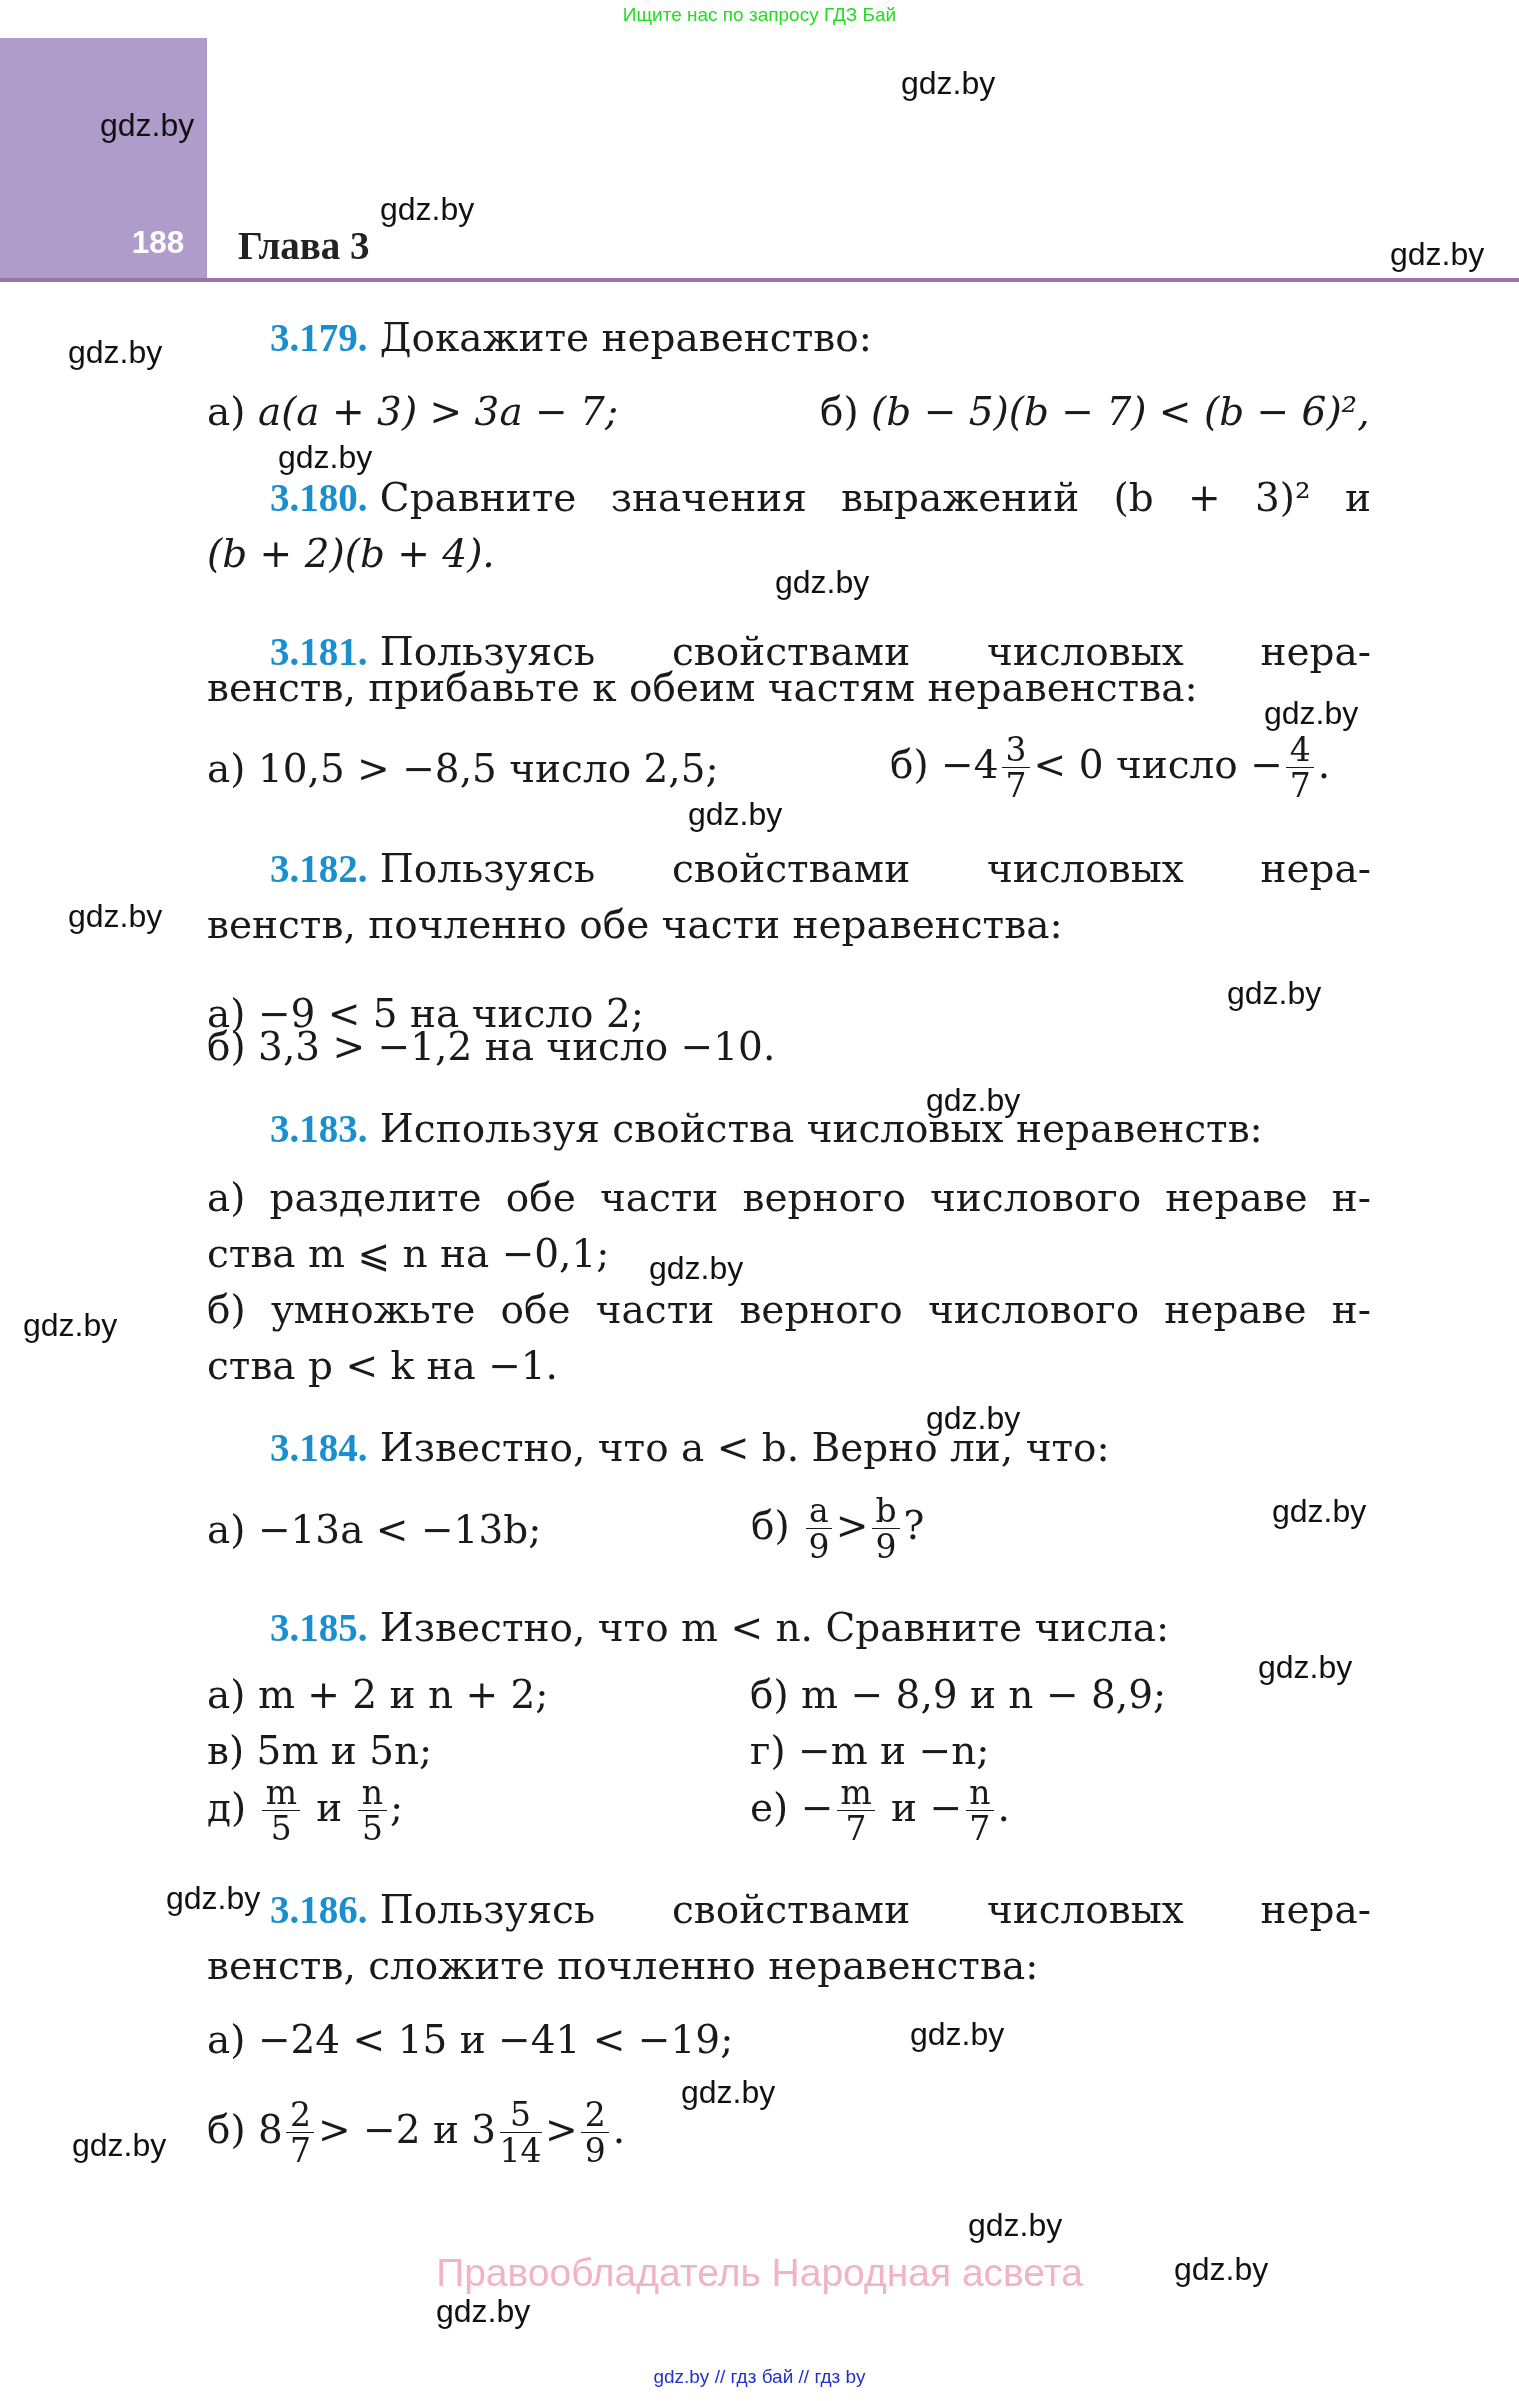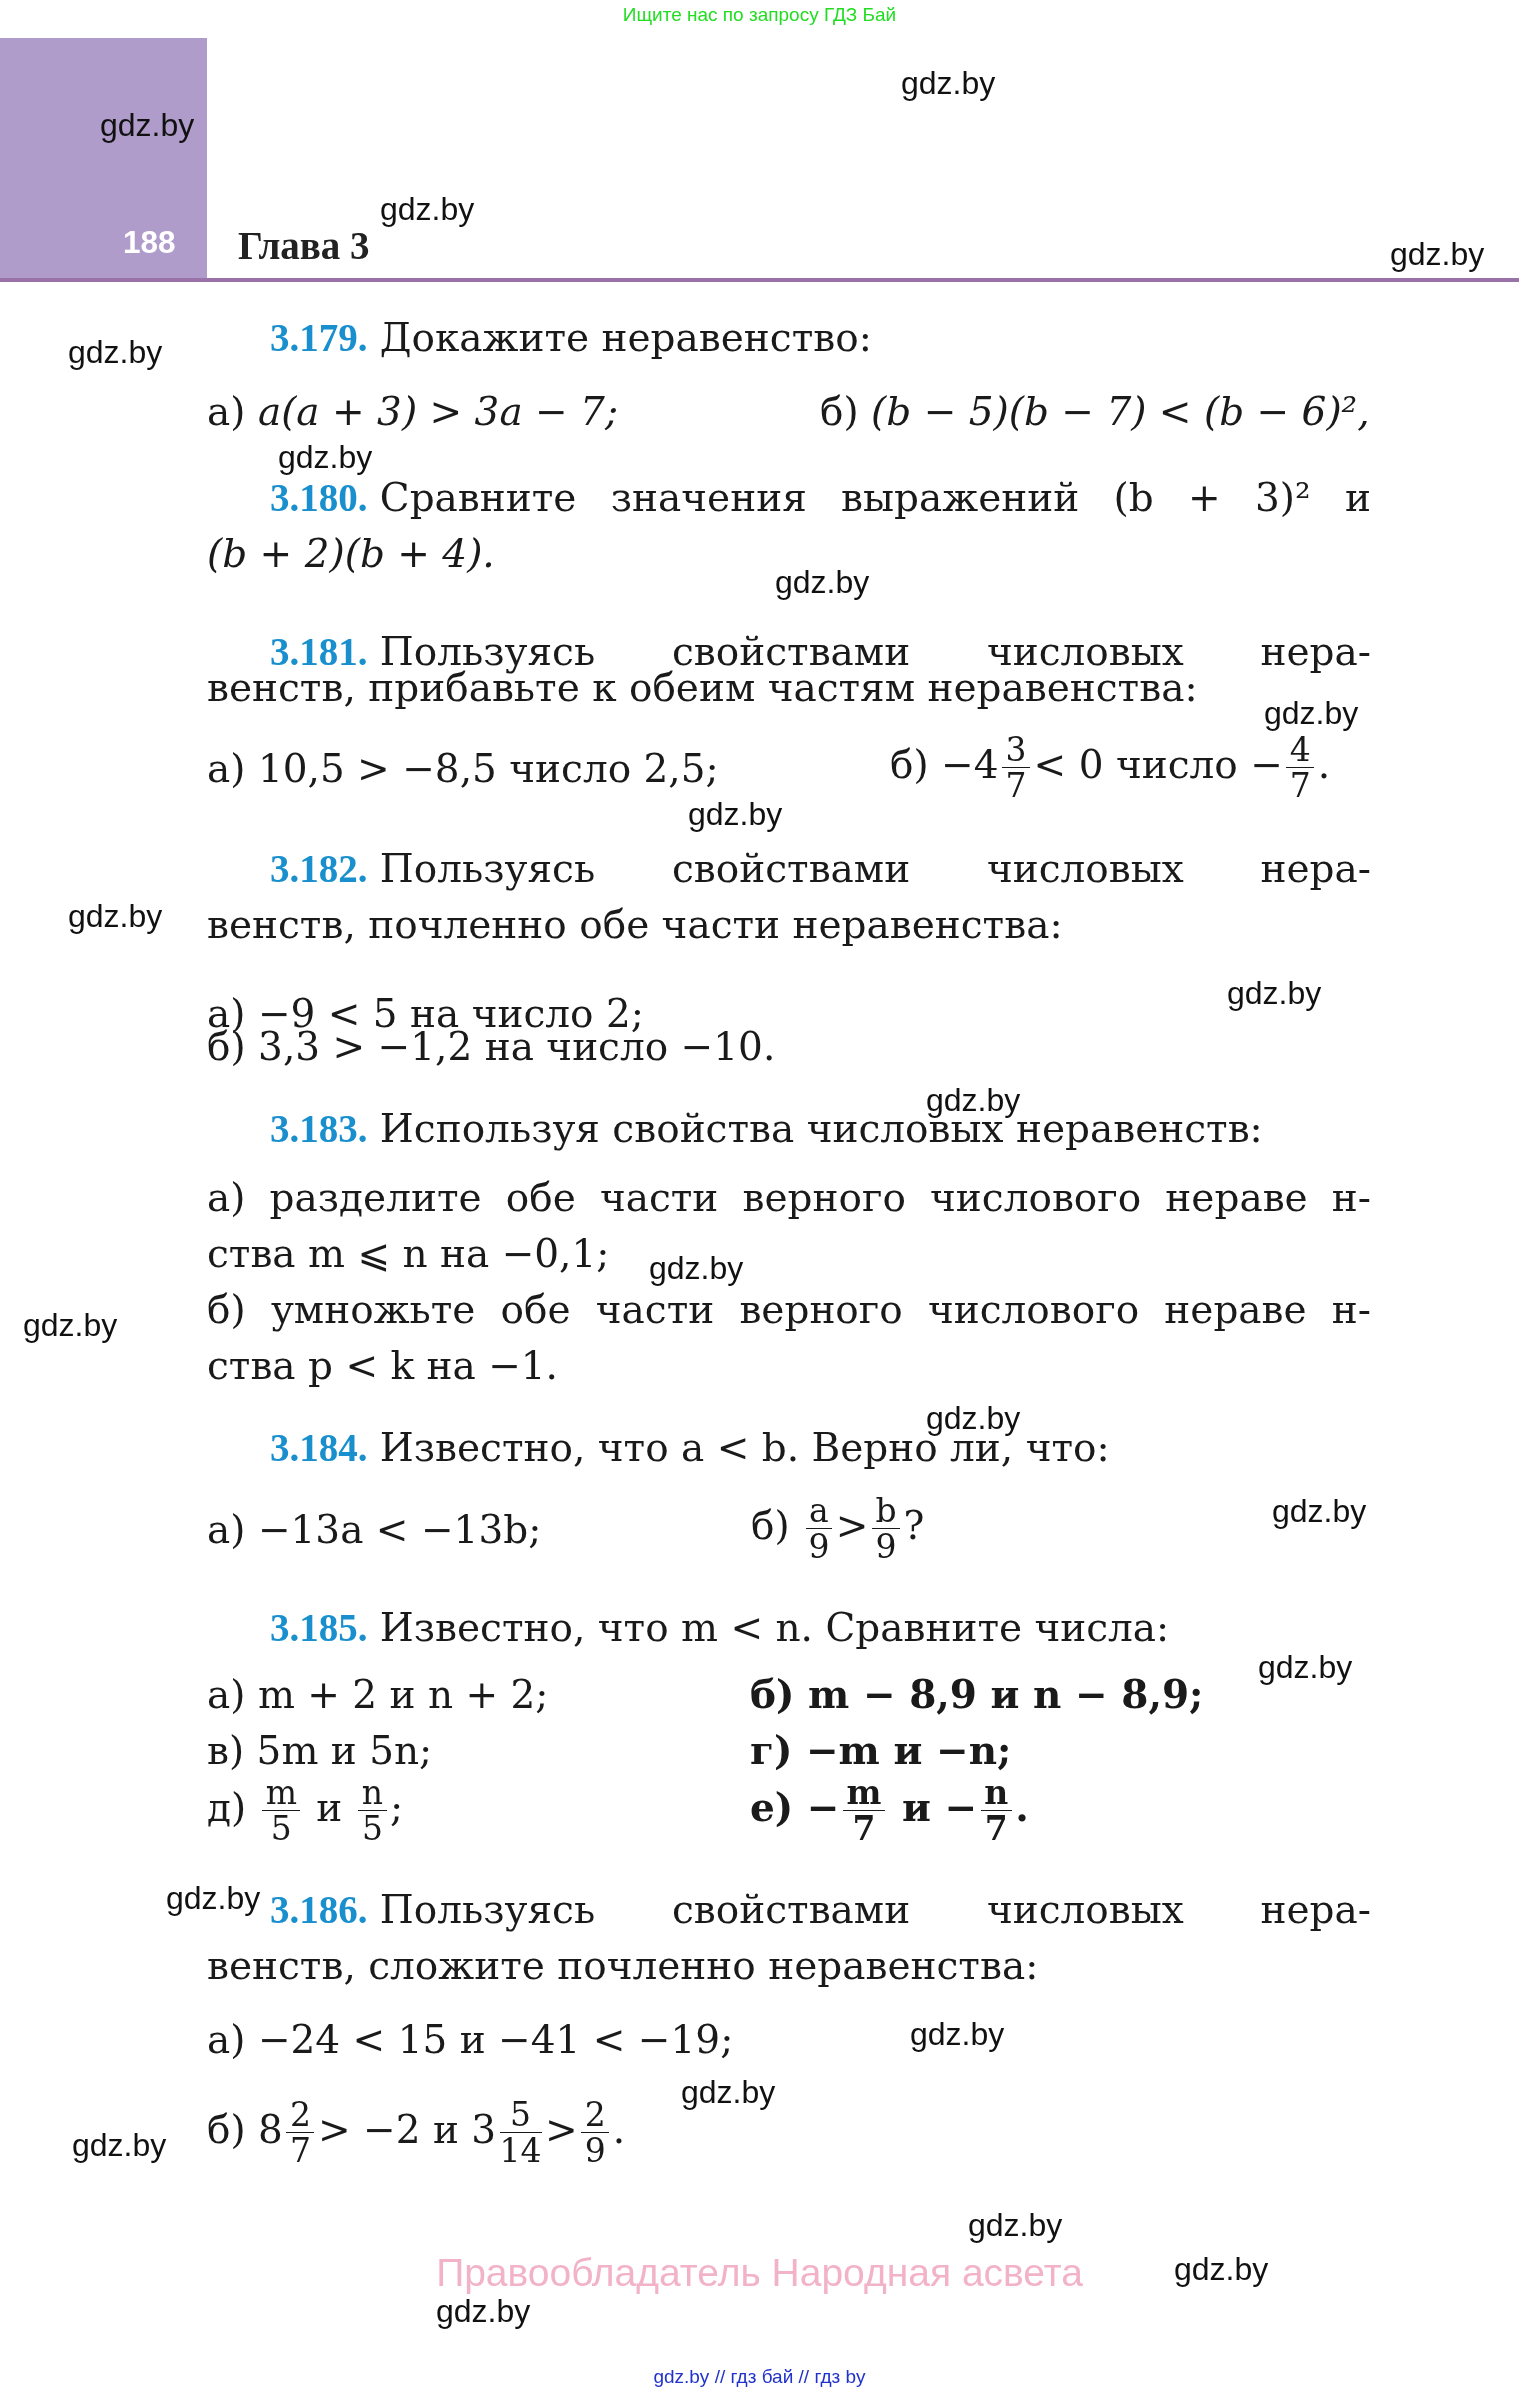--- a/index.html
+++ b/index.html
@@ -3,29 +3,29 @@
 <meta charset="utf-8">
 <style>
   html, body { margin:0; padding:0; background:#ffffff; }
   body { width:1519px; height:2401px; position:relative; overflow:hidden;
          font-family:"DejaVu Serif","Liberation Serif",serif; color:#1a1a1a; }
   .abs { position:absolute; }
   .top-banner { top:3.5px; left:0; width:1519px; text-align:center;
                 font-family:"Liberation Sans",sans-serif; font-size:19px; color:#22dd22; }
   .band { left:0; top:38px; width:207px; height:244px; background:#b09ccb; }
   .header-line { left:0; top:278px; width:1519px; height:4.4px; background:#9b72a8; }
-  .page-num { left:123px; top:224px; width:70px; text-align:left; color:#ffffff;
+  .page-num { left:123px; top:224px; width:70px; text-align:center; color:#ffffff;
               font-family:"Liberation Sans",sans-serif; font-weight:bold; font-size:31.5px; }
   .chapter { left:238px; top:223px; font-family:"Liberation Serif",serif; font-weight:bold; font-size:39px; color:#222; }
   .wm { font-family:"Liberation Sans",sans-serif; font-size:32px; color:#111; }
   .line { position:absolute; left:207px; width:1164px; font-size:39px; line-height:49px; white-space:nowrap; }
   .just { text-align:justify; text-align-last:justify; white-space:normal; }
   .num { color:#1a8fce; font-weight:bold; font-family:"Liberation Serif",serif; margin-right:12.3px; }
   .ind { padding-left:63px; width:1101px; }
-  .col2 { position:absolute; left:543px;font-weight:bold; }
+  .col2 { position:absolute; left:543px; }
   i { font-style:italic; }
   .frac { display:inline-block; vertical-align:middle; text-align:center; font-size:33px; line-height:35px; margin:0 3.5px; }
   .frac span { display:block; }
   .frac .n { border-bottom:1.8px solid #1a1a1a; padding:0 3.5px; }
   .footer-mark { left:0; top:2251px; width:1519px; text-align:center;
                  font-family:"Liberation Sans",sans-serif; font-size:39px; color:#f2b2c8; }
   .footer-links { left:0; top:2366px; width:1519px; text-align:center;
                   font-family:"Liberation Sans",sans-serif; font-size:19px; color:#2233cc; }
 </style>
 </head>

